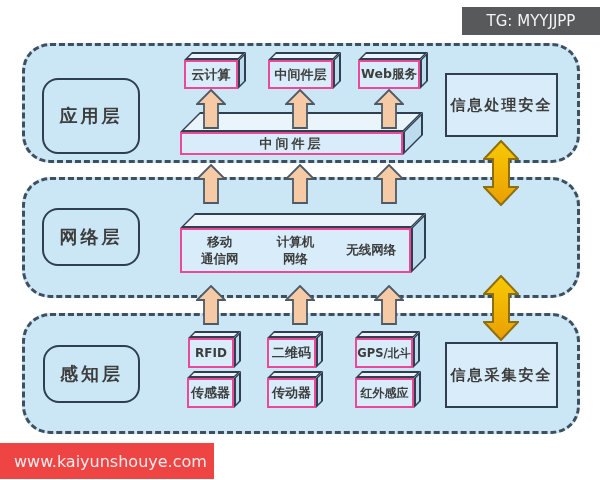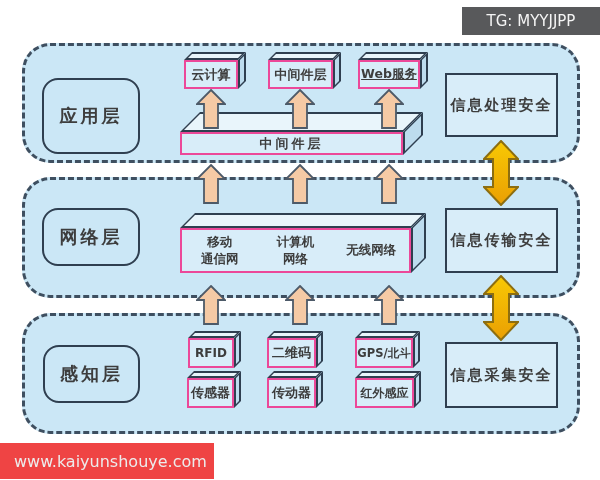--- a/index.html
+++ b/index.html
@@ -26,21 +26,21 @@
     display:flex;align-items:center;justify-content:center;font-weight:bold;color:#3d3d3d;--d:8px;}
   .b3d::before{content:"";position:absolute;left:-2px;top:calc(-2px - var(--d));
     width:calc(100% + 4px);height:var(--d);background:#e9f5fb;border:2px solid #2f3f50;
     transform:skewX(-45deg);transform-origin:left bottom;box-sizing:border-box;}
   .b3d::after{content:"";position:absolute;top:-2px;right:calc(-2px - var(--d));
     width:var(--d);height:calc(100% + 4px);background:#bddcee;border:2px solid #2f3f50;
     transform:skewY(-45deg);transform-origin:left top;box-sizing:border-box;}
 
   #box-cloud{left:184px;top:60px;width:54px;height:29px;font-size:13px;}
   #box-integration{left:268px;top:60px;width:65px;height:29px;font-size:13px;}
-  #box-web{left:358px;top:60px;width:62px;height:29px;font-size:12.5px;text-decoration:underline;}
+  #box-web{left:358px;top:60px;width:62px;height:29px;font-size:12.5px;}
   #slab-middleware{left:180px;top:132px;width:223px;height:23px;--d:20px;font-size:13px;letter-spacing:3px;}
 
   #slab-network{left:180px;top:228px;width:231px;height:45px;--d:15px;}
   .slab-net-inner{display:flex;width:100%;height:100%;align-items:center;}
   .slab-net-inner span{flex:1;text-align:center;font-size:12.5px;font-weight:bold;
     color:#3d3d3d;white-space:pre-line;line-height:1.3;}
 
   #box-rfid{left:188px;top:338px;width:46px;height:30px;font-size:12px;--d:7px;}
   #box-qr{left:267px;top:338px;width:49px;height:30px;font-size:13px;--d:7px;}
   #box-gps{left:355px;top:338px;width:58px;height:30px;font-size:11.5px;--d:7px;}
@@ -105,21 +105,20 @@
   </div>
 
   <div class="b3d" id="box-rfid">RFID</div>
   <div class="b3d" id="box-qr">二维码</div>
   <div class="b3d" id="box-gps">GPS/北斗</div>
   <div class="b3d" id="box-sensor">传感器</div>
   <div class="b3d" id="box-actuator">传动器</div>
   <div class="b3d" id="box-infrared">红外感应</div>
 
   <div class="sec-box" id="sec-processing">信息处理安全</div>
-  <div class="sec-box" id="sec-transmission">信息传输安全</div>
   <div class="sec-box" id="sec-collection">信息采集安全</div>
 
   <div class="arrow-up" style="left:196px;top:89px;">
     <svg viewBox="0 0 30 40">
         <polygon points="15,1 29,15 22,15 22,39 8,39 8,15 1,15" fill="#f5caa5" stroke="#4d5a68" stroke-width="1.8"></polygon>
       </svg>
   </div>
   <div class="arrow-up" style="left:285px;top:89px;">
     <svg viewBox="0 0 30 40">
         <polygon points="15,1 29,15 22,15 22,39 8,39 8,15 1,15" fill="#f5caa5" stroke="#4d5a68" stroke-width="1.8"></polygon>

